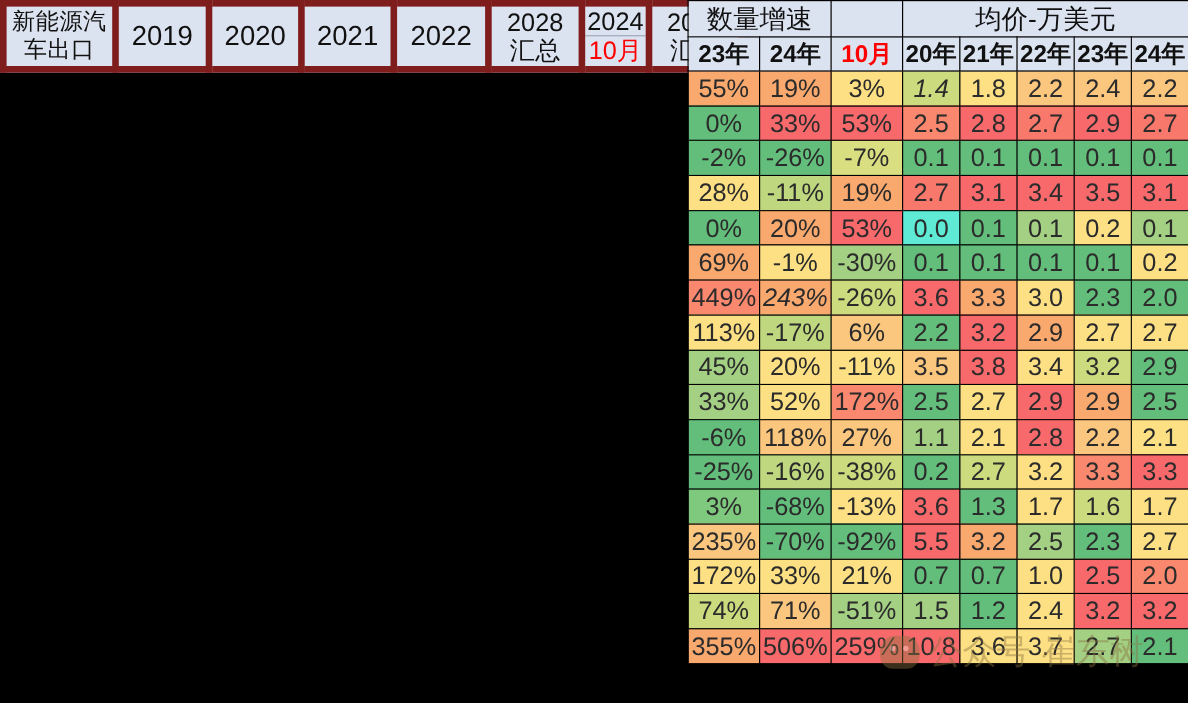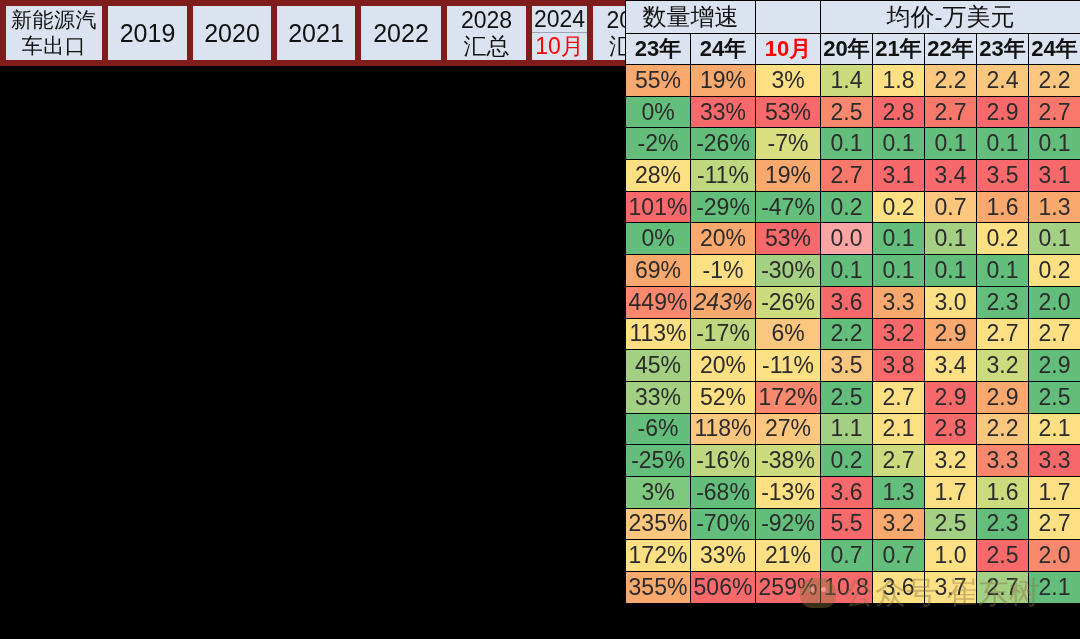--- a/index.html
+++ b/index.html
@@ -145,21 +145,21 @@
         <th class="sub">22年</th>
         <th class="sub">23年</th>
         <th class="sub">24年</th>
       </tr>
     </thead>
     <tbody id="metrics-body">
         <tr>
           <td style="background: rgb(249, 168, 110);">55%</td>
           <td style="background: rgb(249, 168, 110);">19%</td>
           <td style="background: rgb(252, 224, 131);">3%</td>
-          <td style="background: rgb(203, 219, 125);">1.4</td>
+          <td style="background: rgb(203, 219, 125); font-style: italic;">1.4</td>
           <td style="background: rgb(252, 224, 131);">1.8</td>
           <td style="background: rgb(251, 198, 125);">2.2</td>
           <td style="background: rgb(251, 198, 125);">2.4</td>
           <td style="background: rgb(251, 198, 125);">2.2</td>
         </tr>
         <tr>
           <td style="background: rgb(99, 190, 123);">0%</td>
           <td style="background: rgb(248, 105, 107);">33%</td>
           <td style="background: rgb(248, 105, 107);">53%</td>
           <td style="background: rgb(249, 136, 110);">2.5</td>
@@ -182,34 +182,24 @@
           <td style="background: rgb(252, 224, 131);">28%</td>
           <td style="background: rgb(191, 215, 127);">-11%</td>
           <td style="background: rgb(249, 168, 110);">19%</td>
           <td style="background: rgb(248, 120, 107);">2.7</td>
           <td style="background: rgb(248, 105, 107);">3.1</td>
           <td style="background: rgb(248, 105, 107);">3.4</td>
           <td style="background: rgb(248, 105, 107);">3.5</td>
           <td style="background: rgb(248, 105, 107);">3.1</td>
         </tr>
         <tr>
-          <td style="background: rgb(248, 105, 107);">101%</td>
-          <td style="background: rgb(99, 190, 123);">-29%</td>
-          <td style="background: rgb(99, 190, 123);">-47%</td>
-          <td style="background: rgb(99, 190, 123);">0.2</td>
-          <td style="background: rgb(252, 224, 131);">0.2</td>
-          <td style="background: rgb(251, 198, 125);">0.7</td>
-          <td style="background: rgb(249, 168, 110);">1.6</td>
-          <td style="background: rgb(249, 168, 110);">1.3</td>
-        </tr>
-        <tr>
           <td style="background: rgb(99, 190, 123);">0%</td>
           <td style="background: rgb(249, 168, 110);">20%</td>
           <td style="background: rgb(248, 105, 107);">53%</td>
-          <td style="background: #fca5a5; margin-left: 24px;">0.0</td>
+          <td style="background: #5eead4; margin-left: 24px;">0.0</td>
           <td style="background: rgb(99, 190, 123);">0.1</td>
           <td style="background: rgb(163, 208, 131);">0.1</td>
           <td style="background: rgb(252, 224, 131);">0.2</td>
           <td style="background: rgb(163, 208, 131);">0.1</td>
         </tr>
         <tr>
           <td style="background: rgb(249, 168, 110);">69%</td>
           <td style="background: rgb(252, 224, 131);">-1%</td>
           <td style="background: rgb(163, 208, 131);">-30%</td>
           <td style="background: rgb(99, 190, 123);">0.1</td>
@@ -302,20 +292,30 @@
           <td style="background: rgb(252, 224, 131);">172%</td>
           <td style="background: rgb(252, 224, 131);">33%</td>
           <td style="background: rgb(252, 224, 131);">21%</td>
           <td style="background: rgb(99, 190, 123);">0.7</td>
           <td style="background: rgb(99, 190, 123);">0.7</td>
           <td style="background: rgb(252, 224, 131);">1.0</td>
           <td style="background: rgb(248, 105, 107);">2.5</td>
           <td style="background: rgb(249, 136, 110);">2.0</td>
         </tr>
         <tr>
+          <td style="background: rgb(203, 219, 125);">74%</td>
+          <td style="background: rgb(251, 198, 125);">71%</td>
+          <td style="background: rgb(163, 208, 131);">-51%</td>
+          <td style="background: rgb(163, 208, 131);">1.5</td>
+          <td style="background: rgb(99, 190, 123);">1.2</td>
+          <td style="background: rgb(252, 224, 131);">2.4</td>
+          <td style="background: rgb(248, 105, 107);">3.2</td>
+          <td style="background: rgb(248, 105, 107);">3.2</td>
+        </tr>
+        <tr>
           <td style="background: rgb(249, 168, 110);">355%</td>
           <td style="background: rgb(248, 105, 107);">506%</td>
           <td style="background: rgb(248, 105, 107);">259%</td>
           <td style="background: rgb(248, 105, 107);">10.8</td>
           <td style="background: rgb(252, 224, 131);">3.6</td>
           <td style="background: rgb(252, 224, 131);">3.7</td>
           <td style="background: rgb(163, 208, 131);">2.7</td>
           <td style="background: rgb(99, 190, 123);">2.1</td>
         </tr>
       </tbody>

